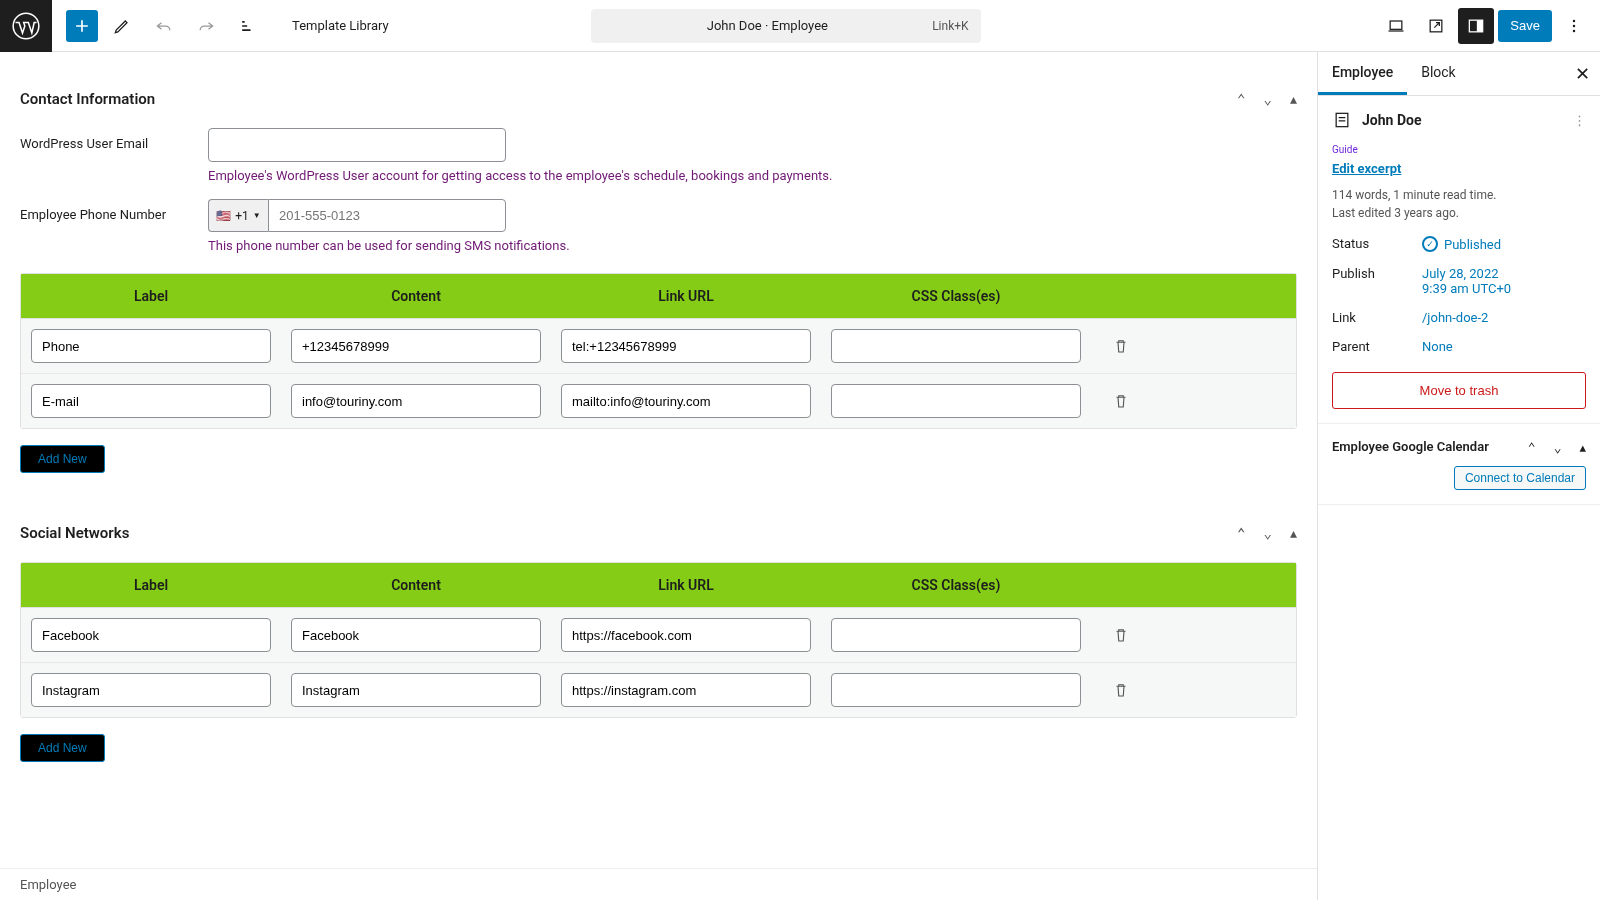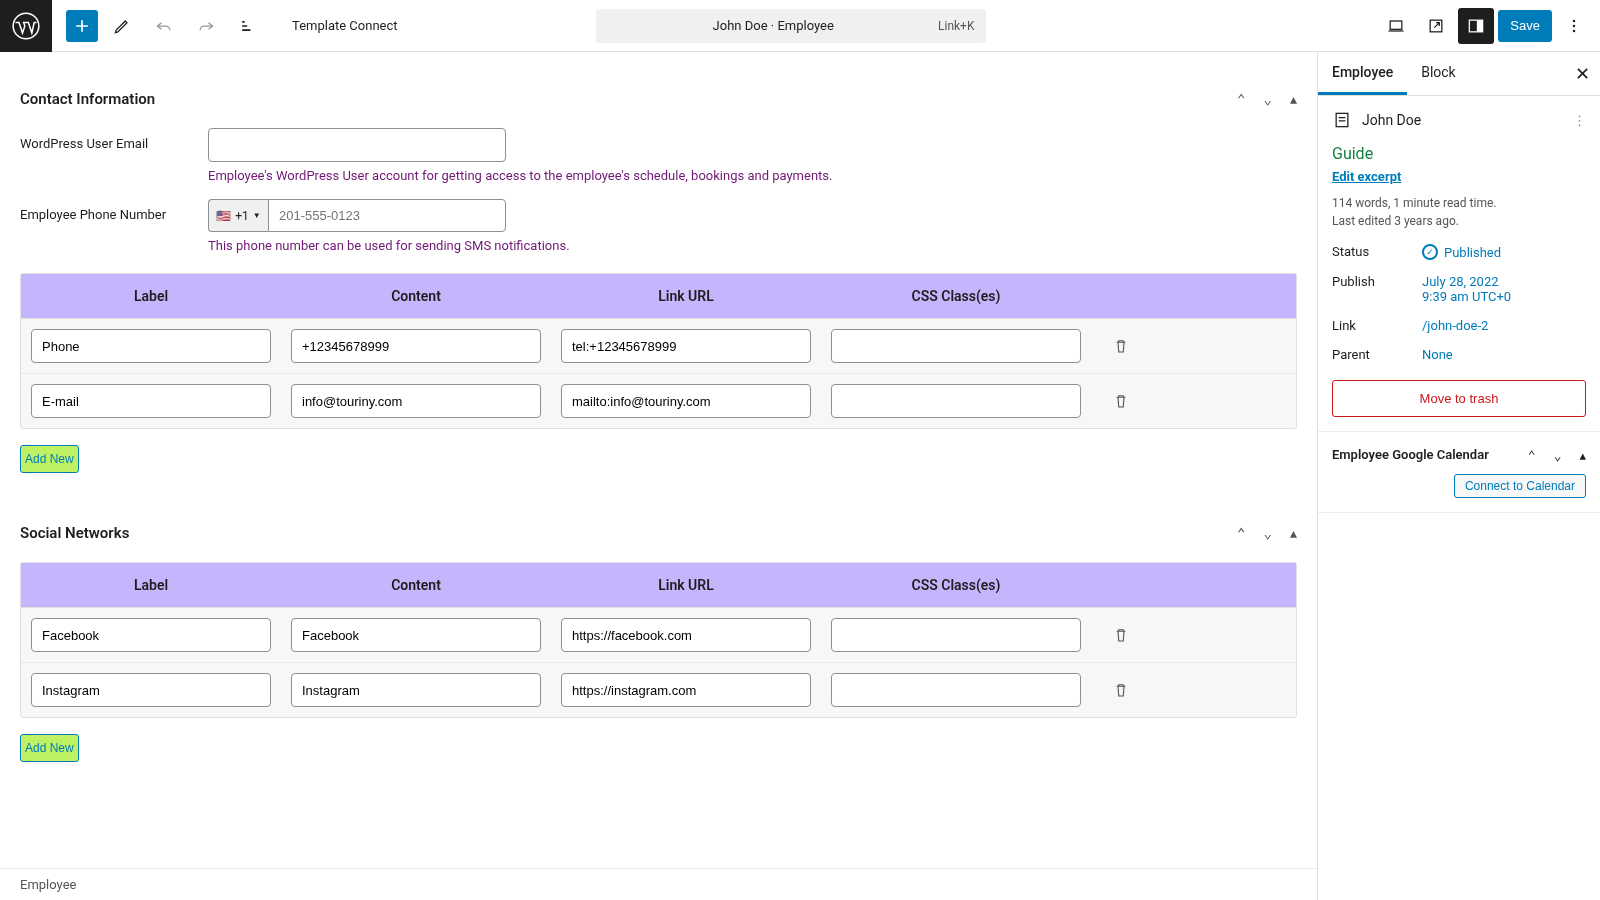--- a/index.html
+++ b/index.html
@@ -28,46 +28,46 @@
 .section-header .tools span { cursor: pointer; font-size: 14px; }
 .field-row { display: flex; margin-bottom: 8px; align-items: flex-start; }
 .field-row .lbl { width: 188px; font-size: 13px; padding-top: 8px; }
 .field-row .ctl { flex: 1; }
 .text-input { width: 298px; height: 34px; border: 1px solid #8c8f94; border-radius: 4px; padding: 0 10px; font-size: 13px; background: #fff; }
 .phone-group { display: flex; width: 298px; }
 .phone-flag { width: 60px; height: 33px; border: 1px solid #8c8f94; border-right: none; border-radius: 4px 0 0 4px; display: flex; align-items: center; justify-content: center; gap: 4px; font-size: 12px; background: #f0f0f0; cursor: pointer; }
 .phone-input { flex: 1; height: 33px; border: 1px solid #8c8f94; border-radius: 0 4px 4px 0; padding: 12px 10px; font-size: 13px; }
 .help { font-size: 13px; color: #701a75; margin-top: 6px; }
 .table-box { border: 1px solid #e0e0e0; border-radius: 3px; margin-top: 10px; margin-bottom: 12px; }
-.table-head { display: flex; background: #c4b5fd; border-bottom: 1px solid #e0e0e0; padding: 14px 0; }
+.table-head { display: flex; background: #84cc16; border-bottom: 1px solid #e0e0e0; padding: 14px 0; }
 .table-head div { text-align: center; font-weight: 600; font-size: 14px; }
 .col-label { width: 260px; }
 .col-content { width: 270px; }
 .col-url { width: 270px; }
 .col-css { width: 270px; }
 .col-del { width: 60px; }
 .table-body { background: #f6f7f7; }
 .table-row { display: flex; align-items: center; padding: 10px 0; border-bottom: 1px solid #e8e8e8; }
 .table-row:last-child { border-bottom: none; }
 .table-row input { height: 34px; border: 1px solid #8c8f94; border-radius: 4px; padding: 0 10px; font-size: 13px; margin: 0 10px; background: #fff; }
 .table-row .col-label input, .table-row .col-content input, .table-row .col-url input, .table-row .col-css input { width: calc(100% - 20px); }
 .del-btn { background: none; border: none; cursor: pointer; color: #555; display: flex; align-items: center; justify-content: center; width: 100%; }
 .del-btn svg { width: 18px; height: 18px; }
-.add-new { display: inline-block; background: #bef264; border: 1px solid #007cba; color: #007cba; padding: 6px 4px; border-radius: 3px; font-size: 12px; cursor: pointer; margin-top: 4px; }
+.add-new { display: inline-block; background: #000000; border: 1px solid #007cba; color: #007cba; padding: 6px 17px; border-radius: 3px; font-size: 12px; cursor: pointer; margin-top: 4px; }
 .sidebar { width: 283px; border-left: 1px solid #e0e0e0; display: flex; flex-direction: column; overflow-y: auto; }
 .sidebar-tabs { display: flex; border-bottom: 1px solid #e0e0e0; align-items: center; height: 44px; }
 .sidebar-tab { padding: 0 14px; height: 100%; display: flex; align-items: center; font-size: 14px; cursor: pointer; border-bottom: 3px solid transparent; }
 .sidebar-tab.active { border-bottom-color: #007cba; font-weight: 500; }
 .sidebar-close { margin-left: auto; margin-right: 10px; cursor: pointer; font-size: 18px; }
 .sb-section { padding: 14px 14px; border-bottom: 1px solid #eee; }
 .sb-title-row { display: flex; align-items: center; gap: 10px; }
 .sb-title-row svg { width: 20px; height: 20px; }
-.sb-title-row .ttl { font-weight: 400; font-size: 14px; flex: 1; }
+.sb-title-row .ttl { font-weight: 700; font-size: 14px; flex: 1; }
 .sb-title-row .more { cursor: pointer; color: #888; }
-.sb-guide { font-size: 16px; margin-top: 14px; color: #15803d; }
+.sb-guide { font-size: 10px; margin-top: 14px; color: #6d28d9; }
 .sb-link { color: #007cba; text-decoration: underline; font-size: 13px; display: block; margin-top: 6px; font-weight: bold; }
 .sb-meta { font-size: 12px; color: #555; margin-top: 10px; line-height: 1.5; }
 .sb-row { display: flex; font-size: 13px; margin-top: 14px; }
 .sb-row .k { width: 90px; color: #1e1e1e; }
 .sb-row .v { color: #007cba; cursor: pointer; display: flex; align-items: center; gap: 6px; flex:1; }
 .trash-btn { width: 100%; border: 1px solid #cc1818; color: #cc1818; background: #fff; padding: 10px 0; border-radius: 3px; font-size: 13px; cursor: pointer; margin-top: 18px; }
 .sb-calendar-head { display: flex; align-items: center; gap: 18px; }
 .sb-calendar-head .lbl2 { font-weight: 600; font-size: 13px; line-height: 1.4; flex: 1; }
 .connect-btn { background: #f6f7f7; border: 1px solid #007cba; color: #007cba; padding: 4px 10px; border-radius: 3px; font-size: 12px; cursor: pointer; margin-top: 10px; float: right; }
 .status-icon { width: 16px; height: 16px; border: 2px solid #007cba; border-radius: 50%; display: inline-flex; align-items: center; justify-content: center; }
@@ -103,21 +103,21 @@
   <button class="icon-btn" style="color:#999">
     <svg viewBox="0 0 24 24">
         <path d="M15 8l5 4-5 4M20 12H10a5 5 0 00-5 5" fill="none" stroke="#999" stroke-width="1.5"></path>
       </svg>
   </button>
   <button class="icon-btn">
     <svg viewBox="0 0 24 24">
         <path d="M5 7h3M5 12h6M5 17h10" stroke="#1e1e1e" stroke-width="2"></path>
       </svg>
   </button>
-  <span class="template-lib">Template Connect</span>
+  <span class="template-lib">Template Library</span>
   <div class="title-box">
     <span class="ttl">John Doe · Employee</span>
     <span class="shortcut">Link+K</span>
   </div>
   <div class="toolbar-right">
     <button class="icon-btn">
       <svg viewBox="0 0 24 24">
           <rect x="5" y="6" width="14" height="10" fill="none" stroke="#1e1e1e" stroke-width="1.5"></rect>
           <path d="M3 18h18" stroke="#1e1e1e" stroke-width="1.5"></path>
         </svg>

